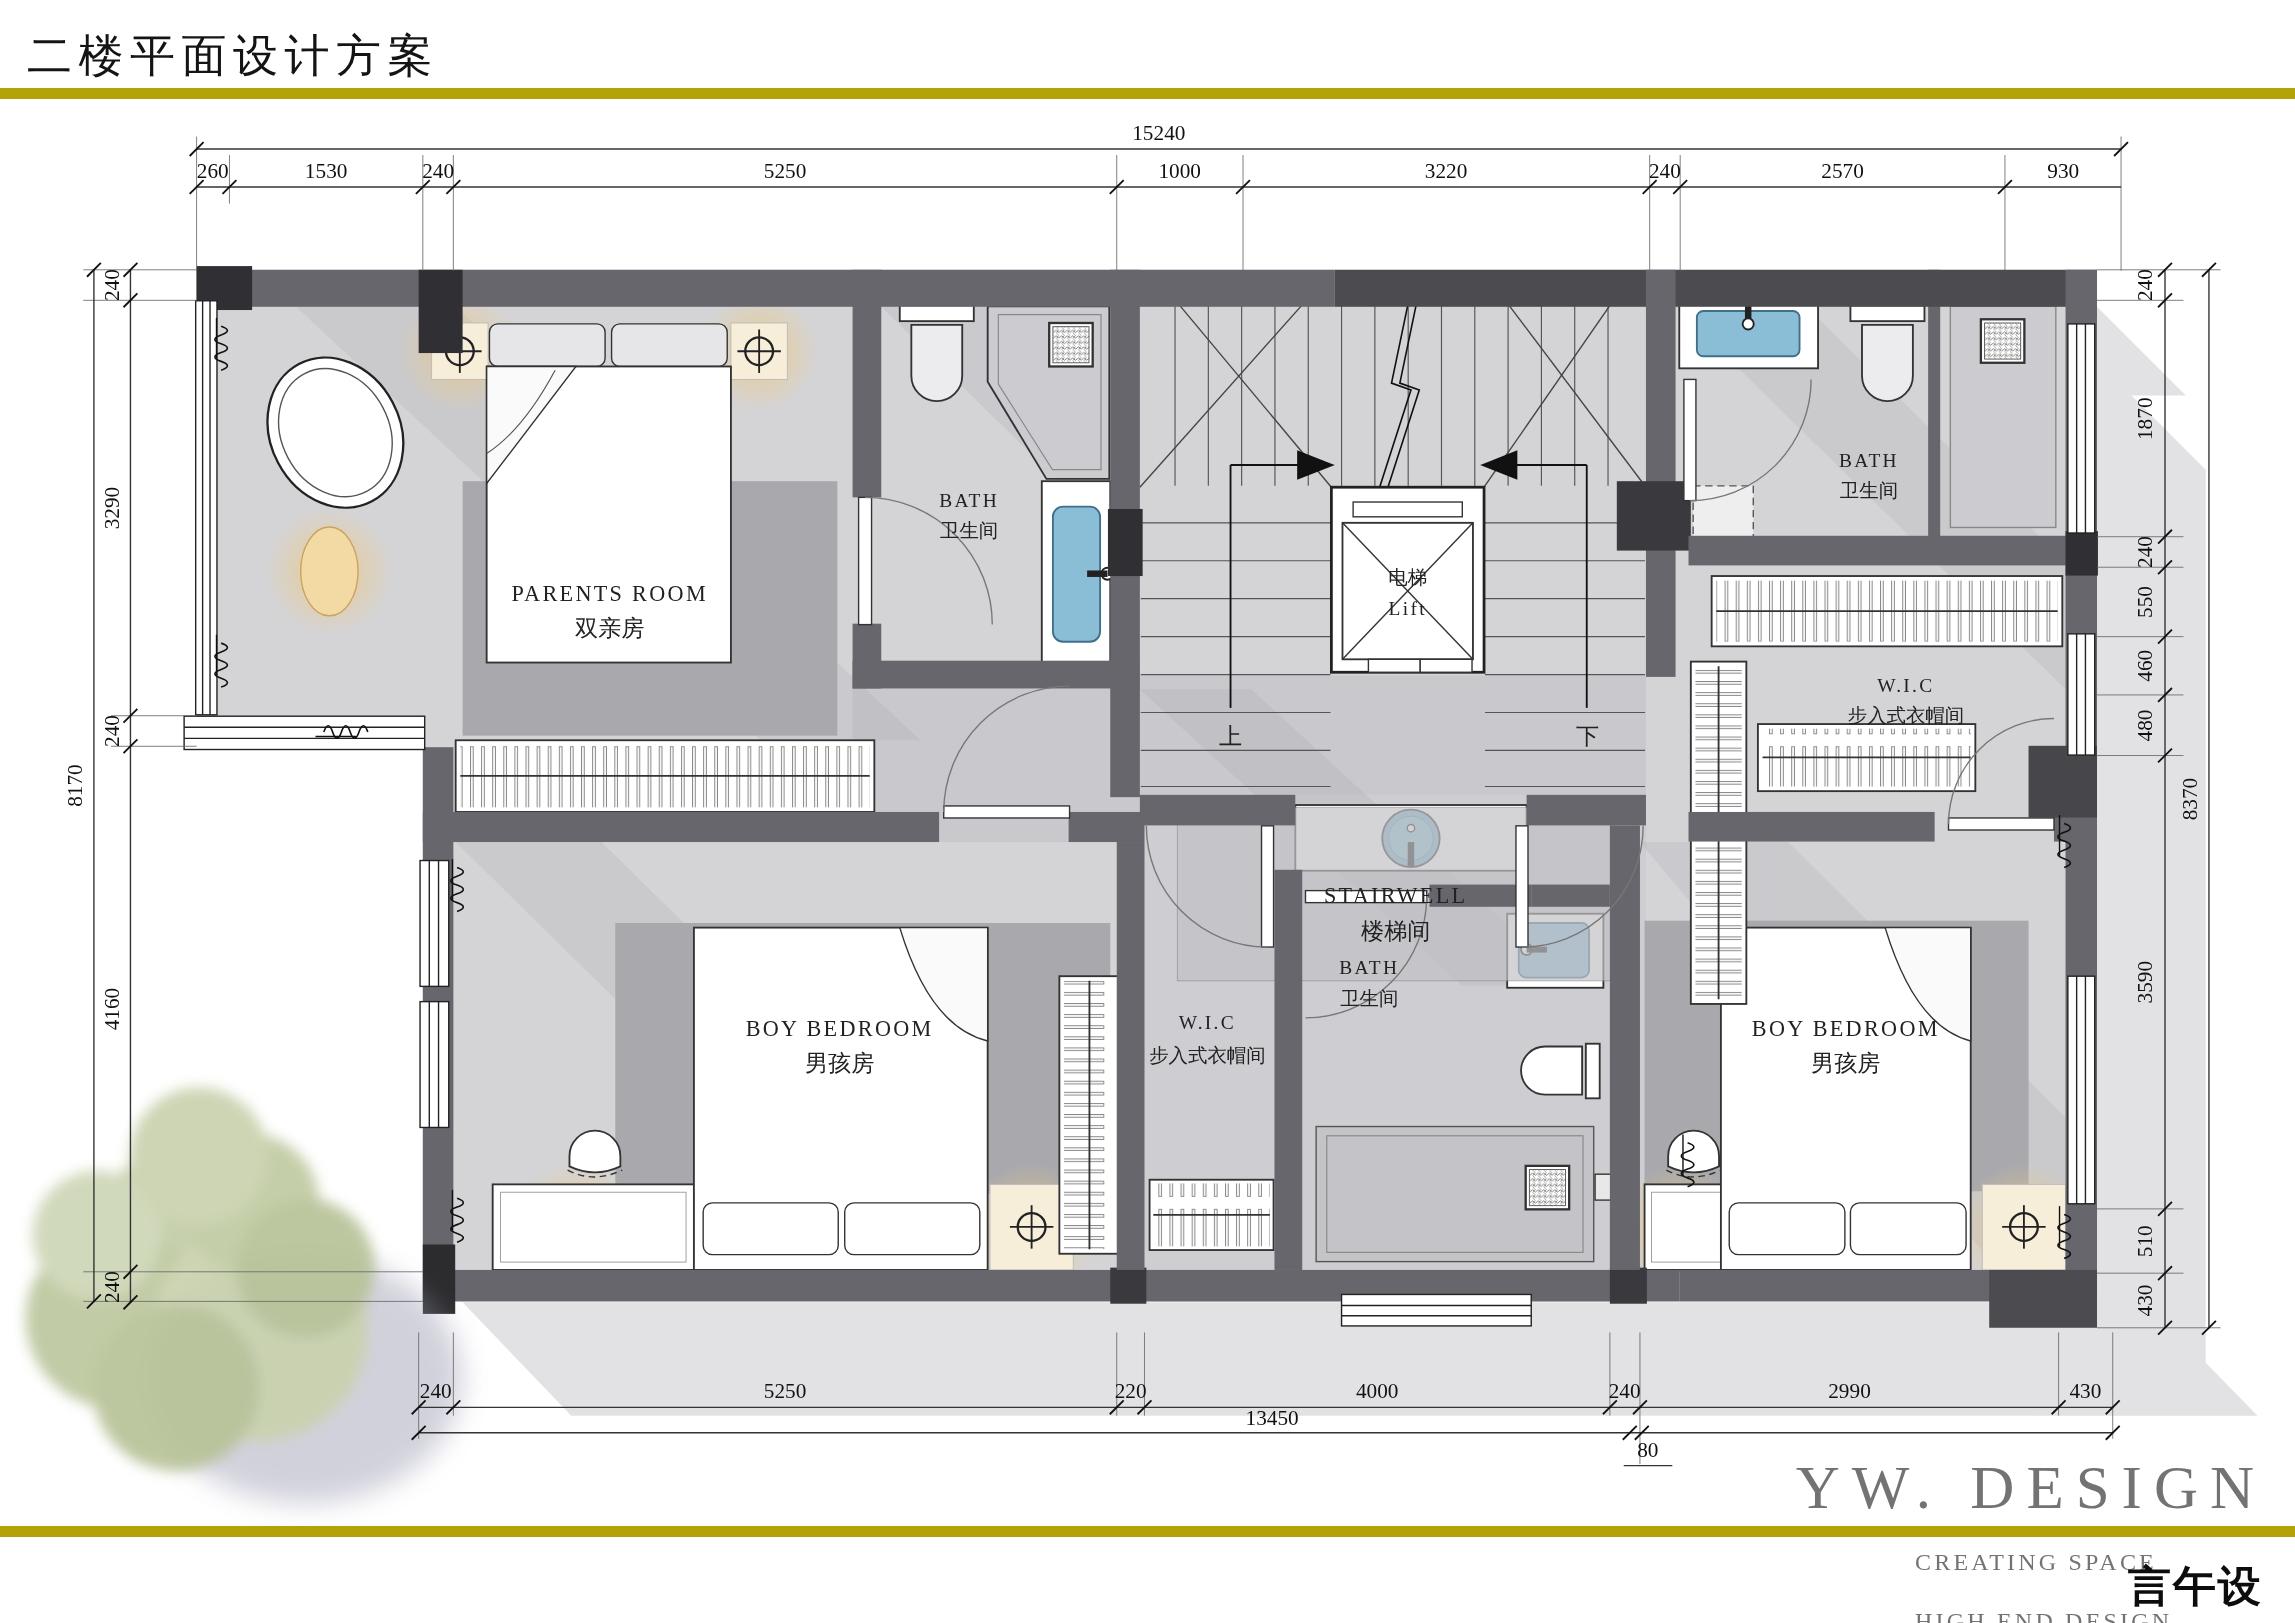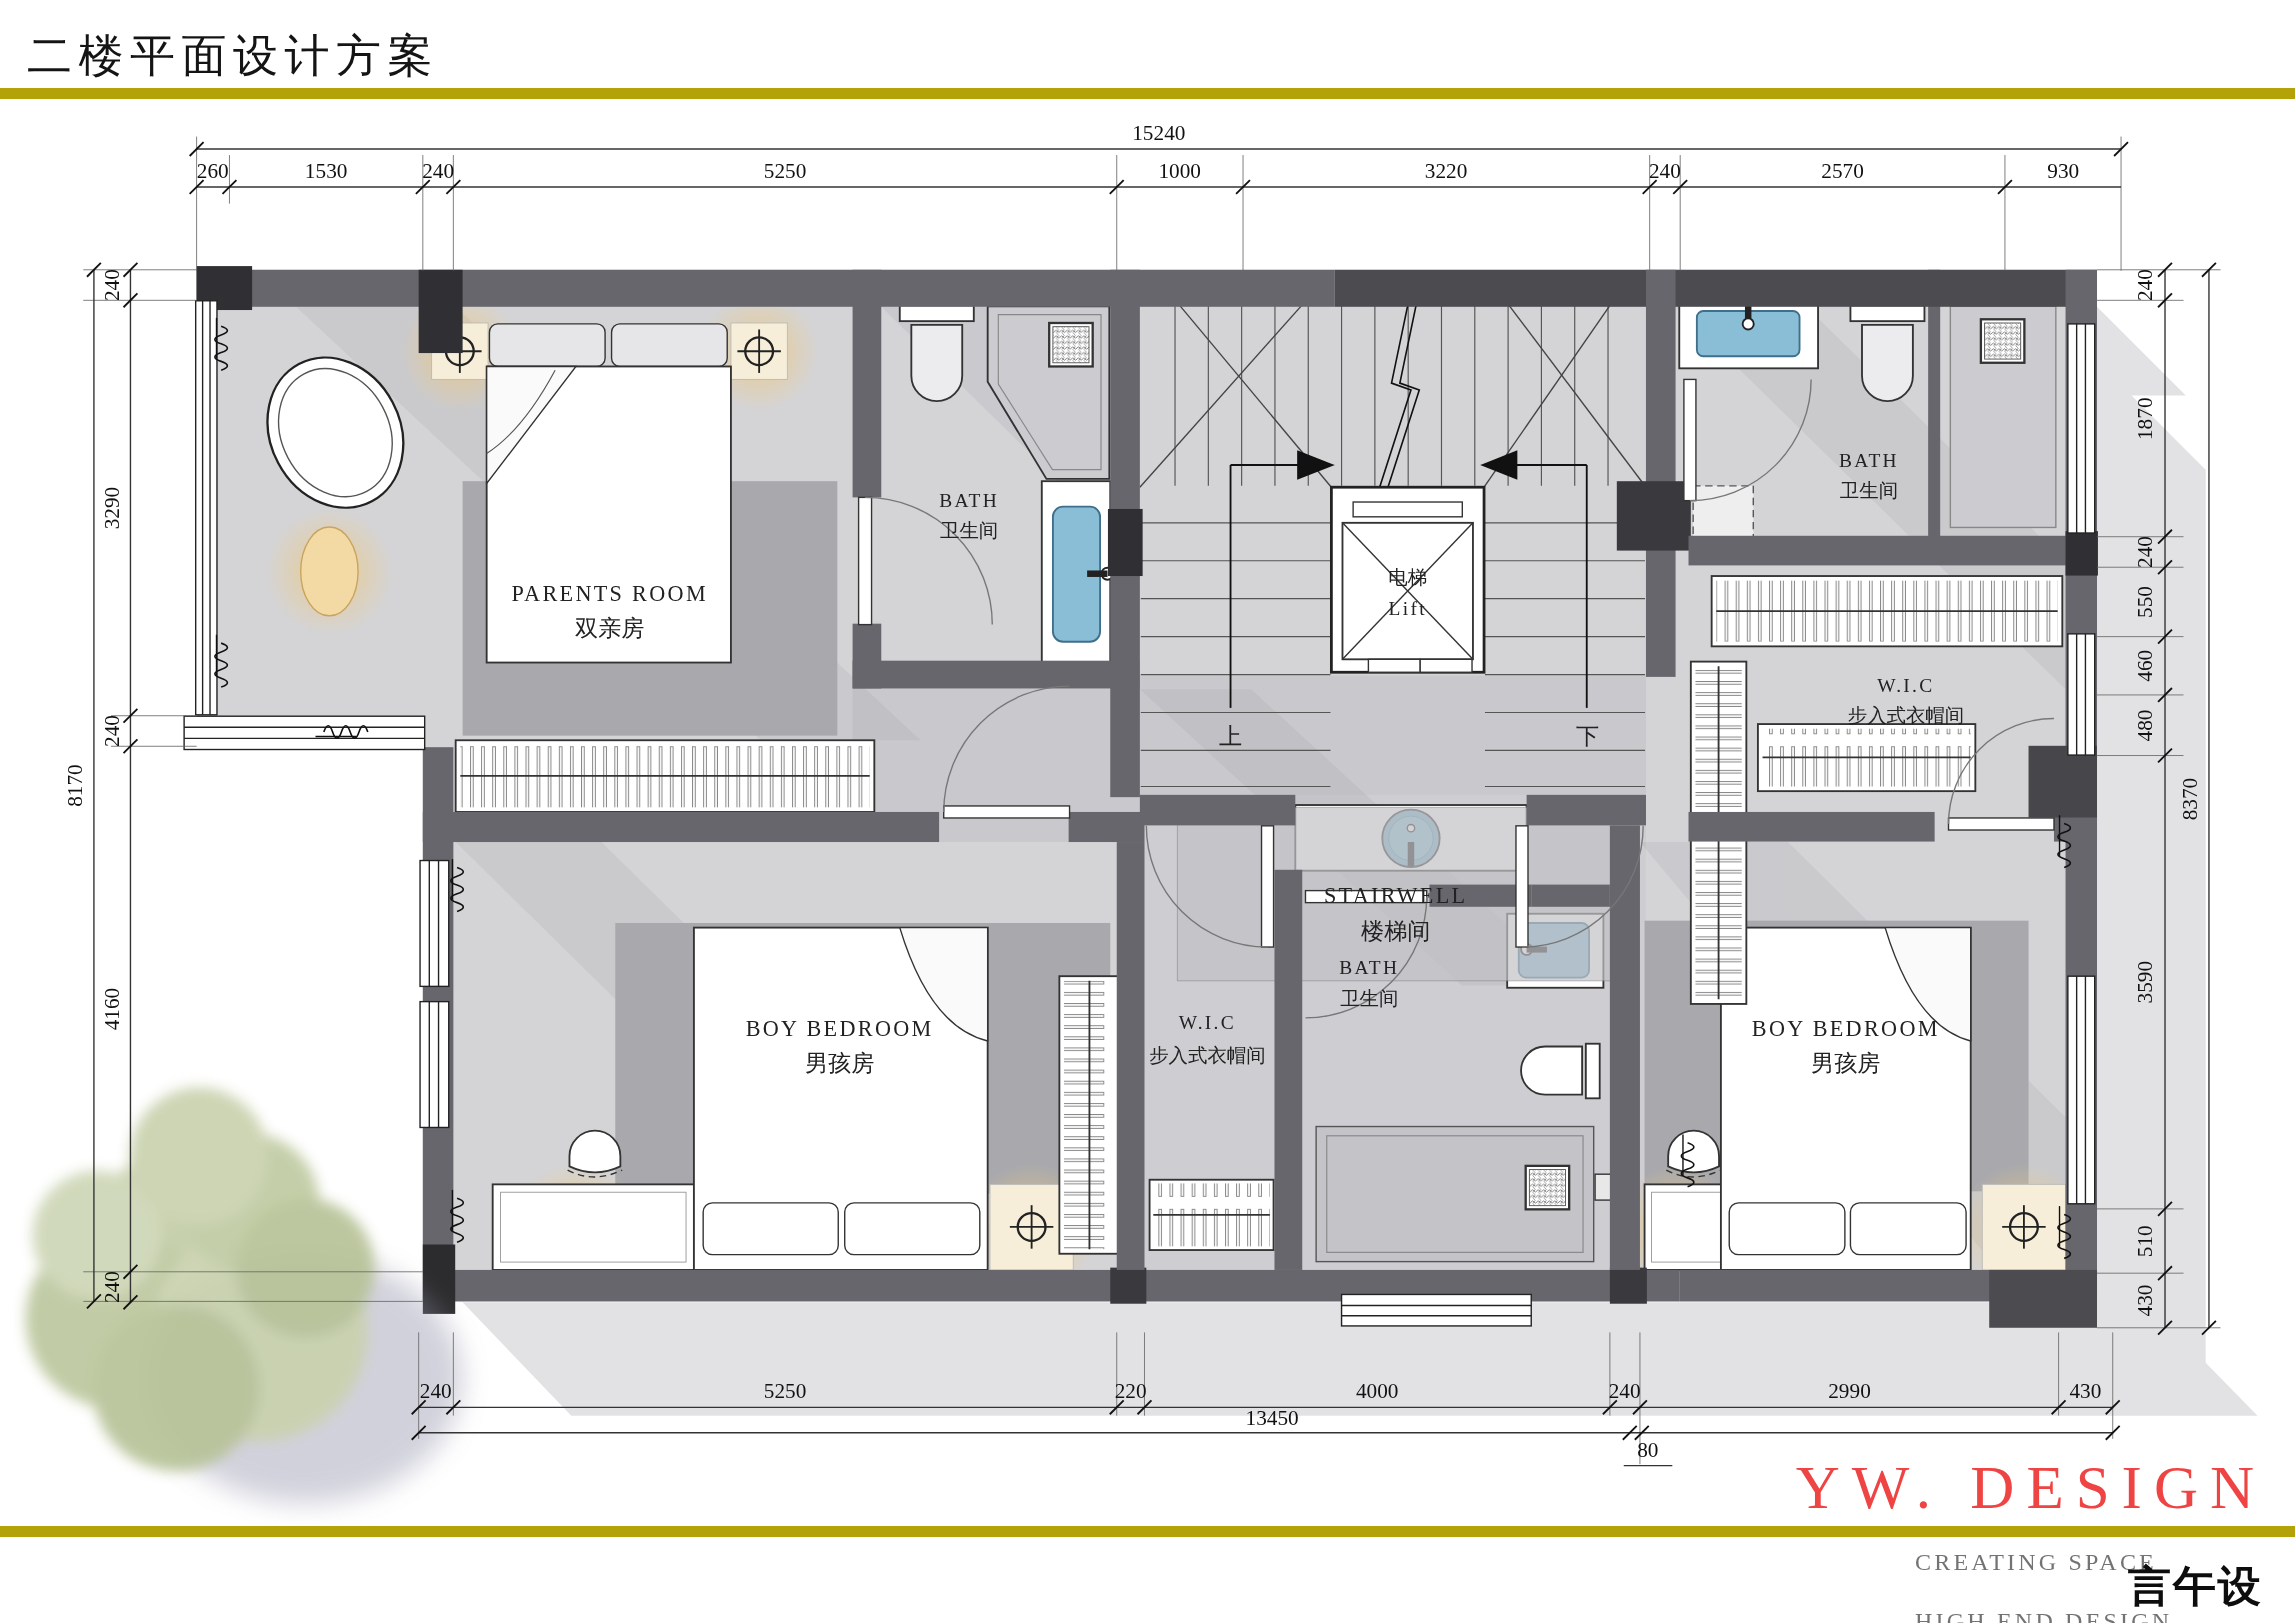--- a/index.html
+++ b/index.html
@@ -4,21 +4,21 @@
 <style>
   html,body{margin:0;padding:0;background:#fff;}
   body{width:2295px;height:1623px;position:relative;overflow:hidden;
        font-family:"Liberation Sans","DejaVu Sans",sans-serif;}
   .abs{position:absolute;}
   #title{left:27px;top:26px;font-size:45px;letter-spacing:6.5px;color:#141414;font-weight:500;}
   .gold-bar{left:0;width:2295px;height:10.6px;background:#b3a208;}
   #bar-top{top:88px;}
   #bar-bottom{top:1526px;}
   #logo{right:29px;top:1453px;font-family:"Liberation Serif","DejaVu Serif",serif;
-        font-size:61px;letter-spacing:12px;color:#ef4444;font-weight:500;}
+        font-size:61px;letter-spacing:12px;color:#737373;font-weight:500;}
   #tag1,#tag2{left:1915px;font-family:"Liberation Serif","DejaVu Serif",serif;
         font-size:24px;letter-spacing:3.2px;color:#737373;}
   #tag1{top:1549px;} #tag2{top:1591px;margin-top:17px;}
   #brandcn{left:2128px;top:1558px;font-size:43px;font-weight:700;color:#0d0d0d;letter-spacing:1.9px;}
   svg text{user-select:none;}
   .dim{font-family:"Liberation Serif","DejaVu Serif",serif;font-size:46px;fill:#111;}
   .roomEN{font-family:"Liberation Serif","DejaVu Serif",serif;font-size:48px;letter-spacing:5px;fill:#222;}
   .roomCN{font-family:"Liberation Sans","DejaVu Sans",sans-serif;font-size:50px;fill:#222;}
   .small{font-size:42px;}
 </style>

